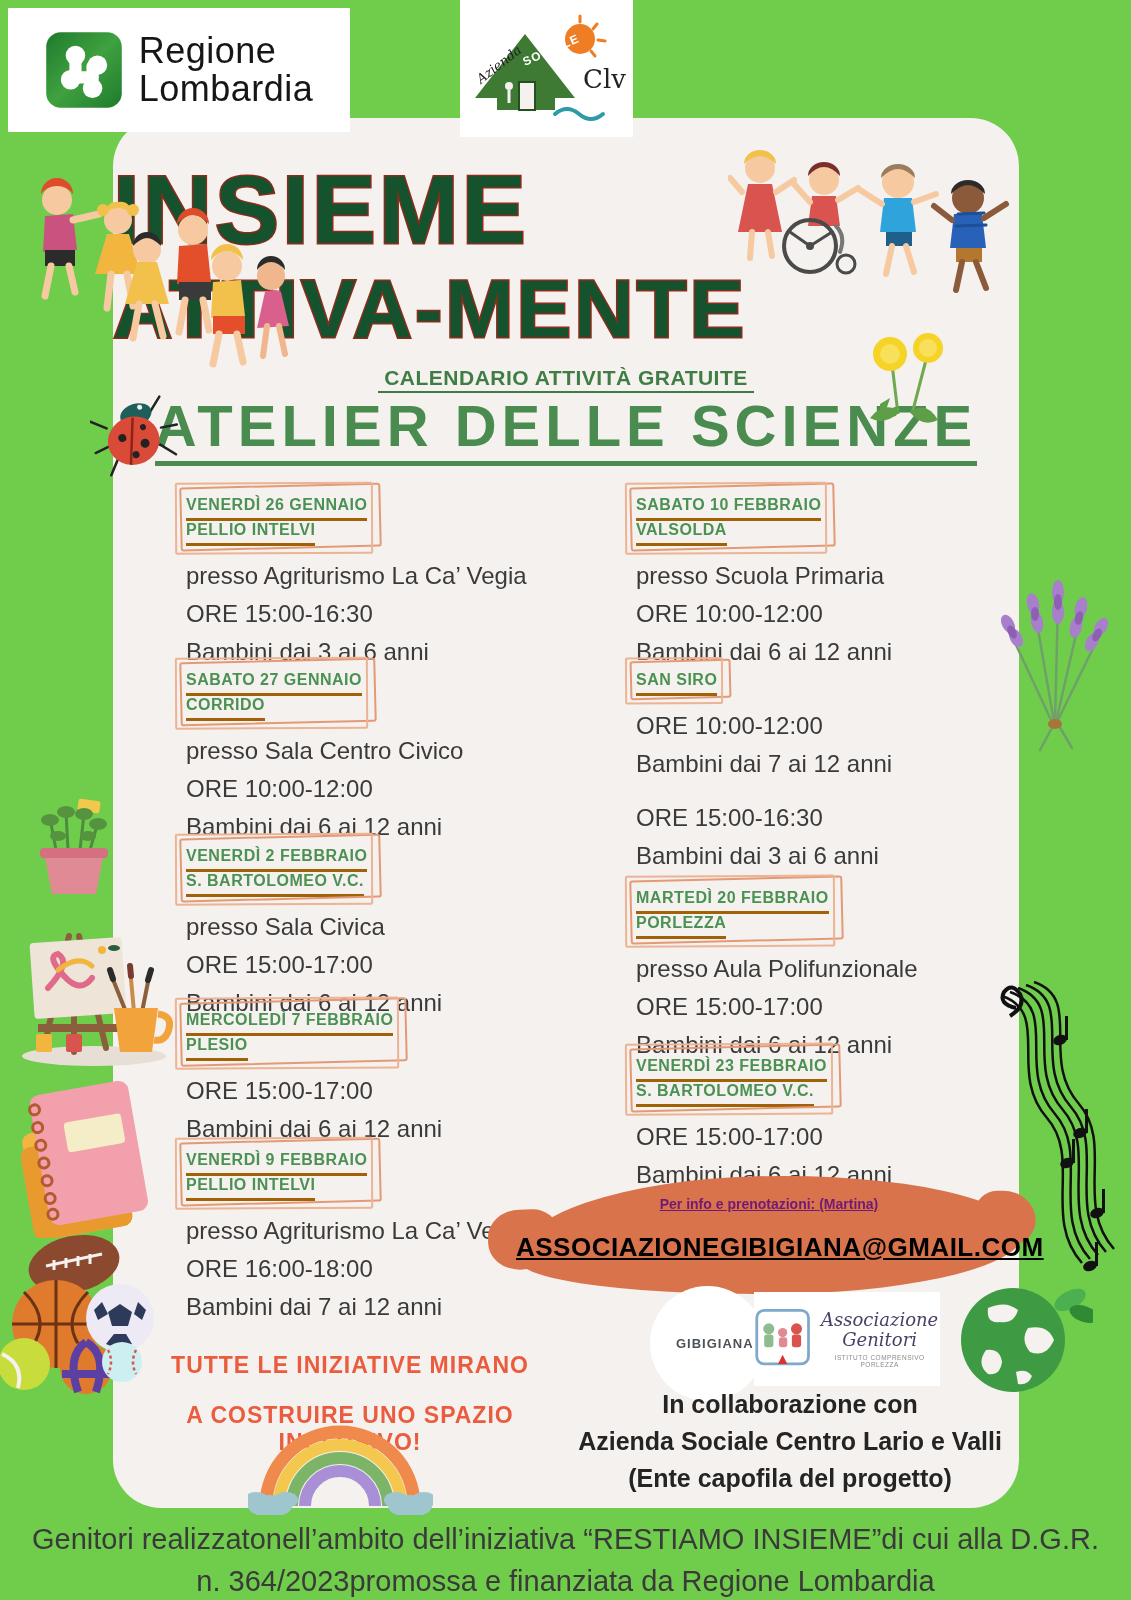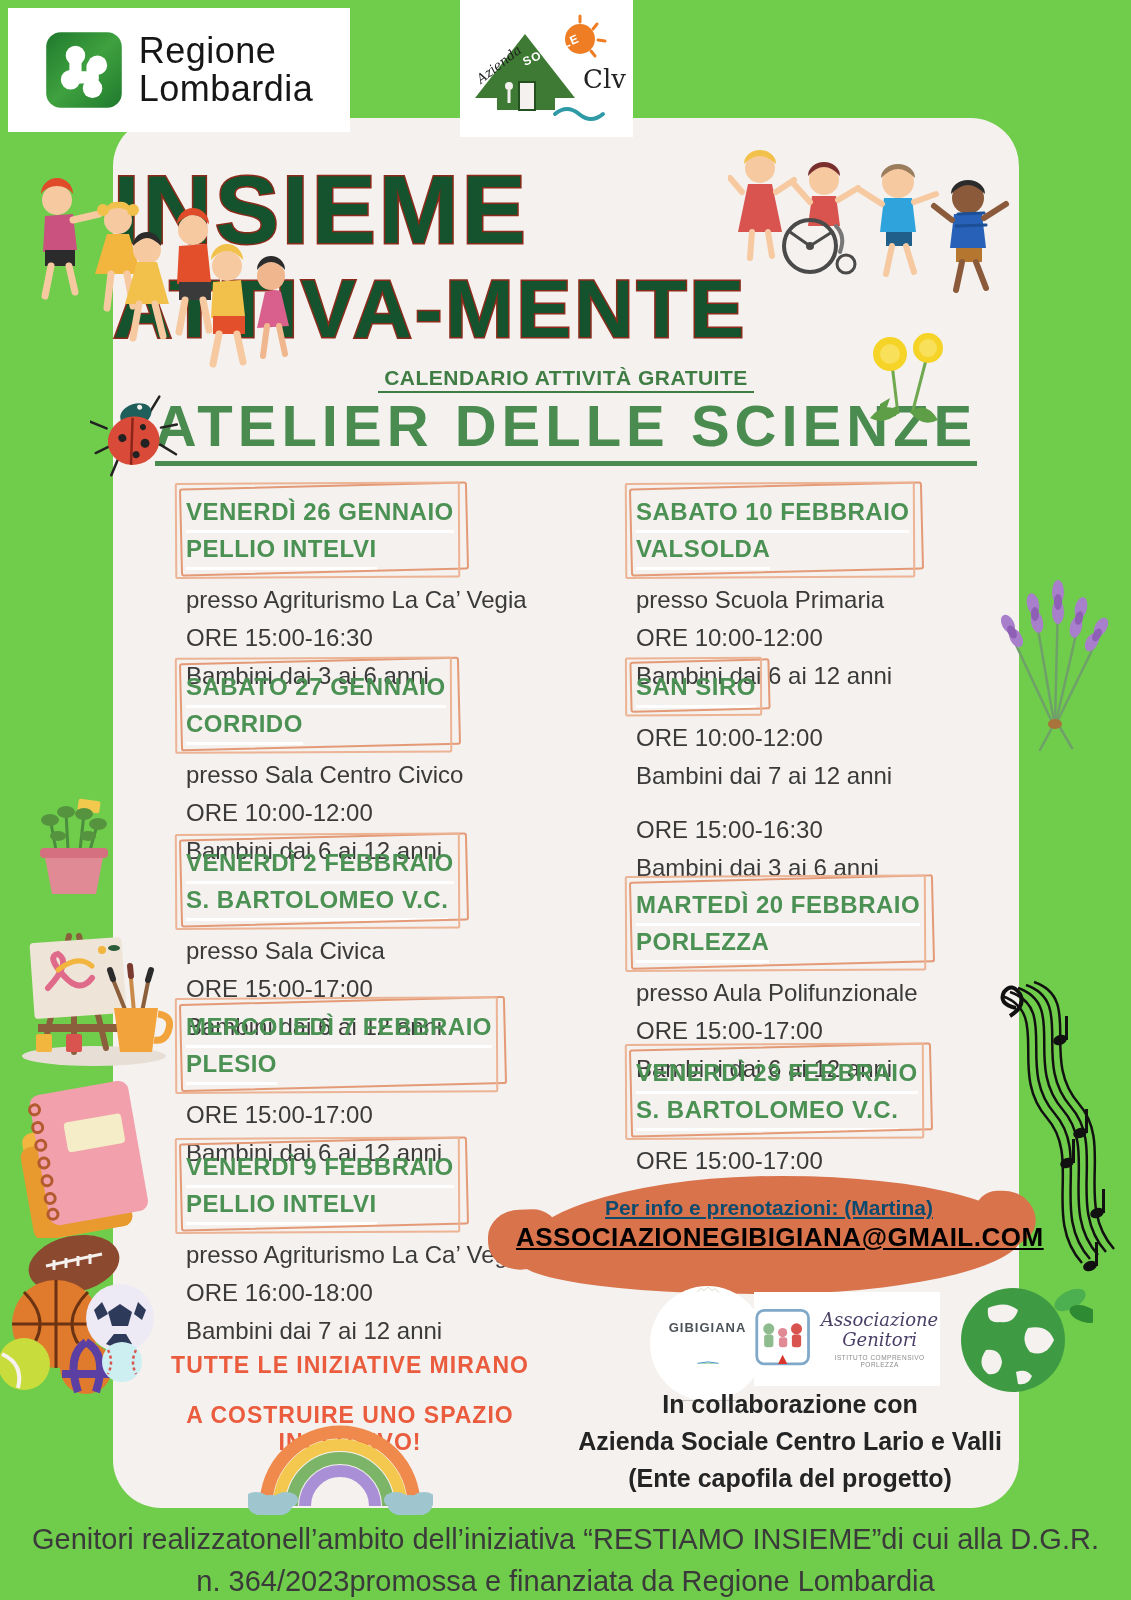--- a/index.html
+++ b/index.html
@@ -22,45 +22,45 @@
   #section-title{position:absolute;left:113px;top:392px;width:906px;text-align:center;}
   #section-title span{display:inline-block;color:#4A8B50;font-size:58px;font-weight:bold;
                       letter-spacing:5px;border-bottom:5px solid #4A8B50;padding-bottom:2px;}
   .event{position:absolute;width:420px;}
   .ev-head{position:relative;display:inline-block;padding:8px 14px 6px 6px;}
   .sketch{position:absolute;inset:0;border:2px solid #E49A76;border-radius:3px;
           transform:rotate(-1.4deg);pointer-events:none;}
   .sketch::after{content:"";position:absolute;inset:-5px 6px -7px -7px;border:2px solid #ECB394;
           border-radius:2px;transform:rotate(1.1deg);}
   .ev-line{display:block;line-height:1.55;}
-  .ev-line span{color:#4B9153;font-size:24px;font-weight:bold;letter-spacing:0.5px;
-                border-bottom:3px solid #ffffff;padding-bottom:5px;}
+  .ev-line span{color:#4B9153;font-size:16px;font-weight:bold;letter-spacing:0.5px;
+                border-bottom:3px solid #a16207;padding-bottom:5px;}
   .ev-details{margin-top:8px;padding-left:6px;}
   .ev-details div{font-size:24px;color:#3A3A3A;line-height:38px;}
   .ev-gap{height:16px;}
   #inclusive1,#inclusive2{position:absolute;color:#EA5C3D;font-weight:bold;
         font-size:23px;letter-spacing:1px;text-align:center;}
   #inclusive1{left:150px;top:1352px;width:400px;}
   #inclusive2{left:130px;top:1402px;width:440px;}
   #info-blob{position:absolute;left:516px;top:1176px;width:506px;height:118px;background:#D9734C;
              border-radius:48% 52% 45% 55% / 65% 55% 45% 35%;transform:rotate(-1.3deg);}
   #info-blob::before{content:"";position:absolute;left:-28px;top:28px;width:70px;height:60px;
              background:#D9734C;border-radius:50% 40% 60% 50%;}
   #info-blob::after{content:"";position:absolute;right:-14px;top:20px;width:60px;height:55px;
              background:#D9734C;border-radius:40% 60% 50% 50%;}
   #info-text{position:absolute;left:516px;top:1196px;width:506px;text-align:center;z-index:2;}
-  #info-line1{font-size:21px;font-weight:bold;color:#0c4a6e;text-decoration:underline;margin-bottom:2px;}
+  #info-line1{font-size:14px;font-weight:bold;color:#701a75;text-decoration:underline;margin-bottom:20px;}
   #info-email{font-size:26px;font-weight:bold;color:#000000;text-decoration:underline;letter-spacing:0.5px;}
   #collab{position:absolute;left:555px;top:1386px;width:470px;text-align:center;color:#242424;}
   #collab div{font-size:25px;font-weight:bold;line-height:37px;}
   #footer{position:absolute;left:0;top:1518px;width:1131px;text-align:center;color:#3A3A3A;}
   #footer div{font-size:29px;line-height:42px;}
   .deco{position:absolute;}
   #gibigiana-logo{position:absolute;left:650px;top:1286px;width:115px;height:115px;background:#fff;
-        border-radius:50%;display:flex;flex-direction:column;align-items:center;justify-content:flex-start;gap:26px;}
+        border-radius:50%;display:flex;flex-direction:row;align-items:center;justify-content:flex-start;gap:26px;}
   #gibigiana-name{font-size:13px;font-weight:bold;color:#4c5258;letter-spacing:1px;}
   #gibigiana-sub{width:70px;height:3px;background:#c9c4bf;margin-top:10px;border-radius:2px;}
   #genitori-logo{position:absolute;left:754px;top:1292px;width:186px;height:94px;background:#fff;
         display:flex;align-items:center;justify-content:center;gap:8px;}
   .gen-text{text-align:center;}
   .gen-script{font-family:"DejaVu Serif",serif;font-style:italic;font-size:18px;color:#4A3F66;line-height:20px;}
   .gen-sub{font-size:6.5px;color:#8a8a8a;letter-spacing:0.5px;margin-top:4px;}
 </style>
 </head>
 <body>

